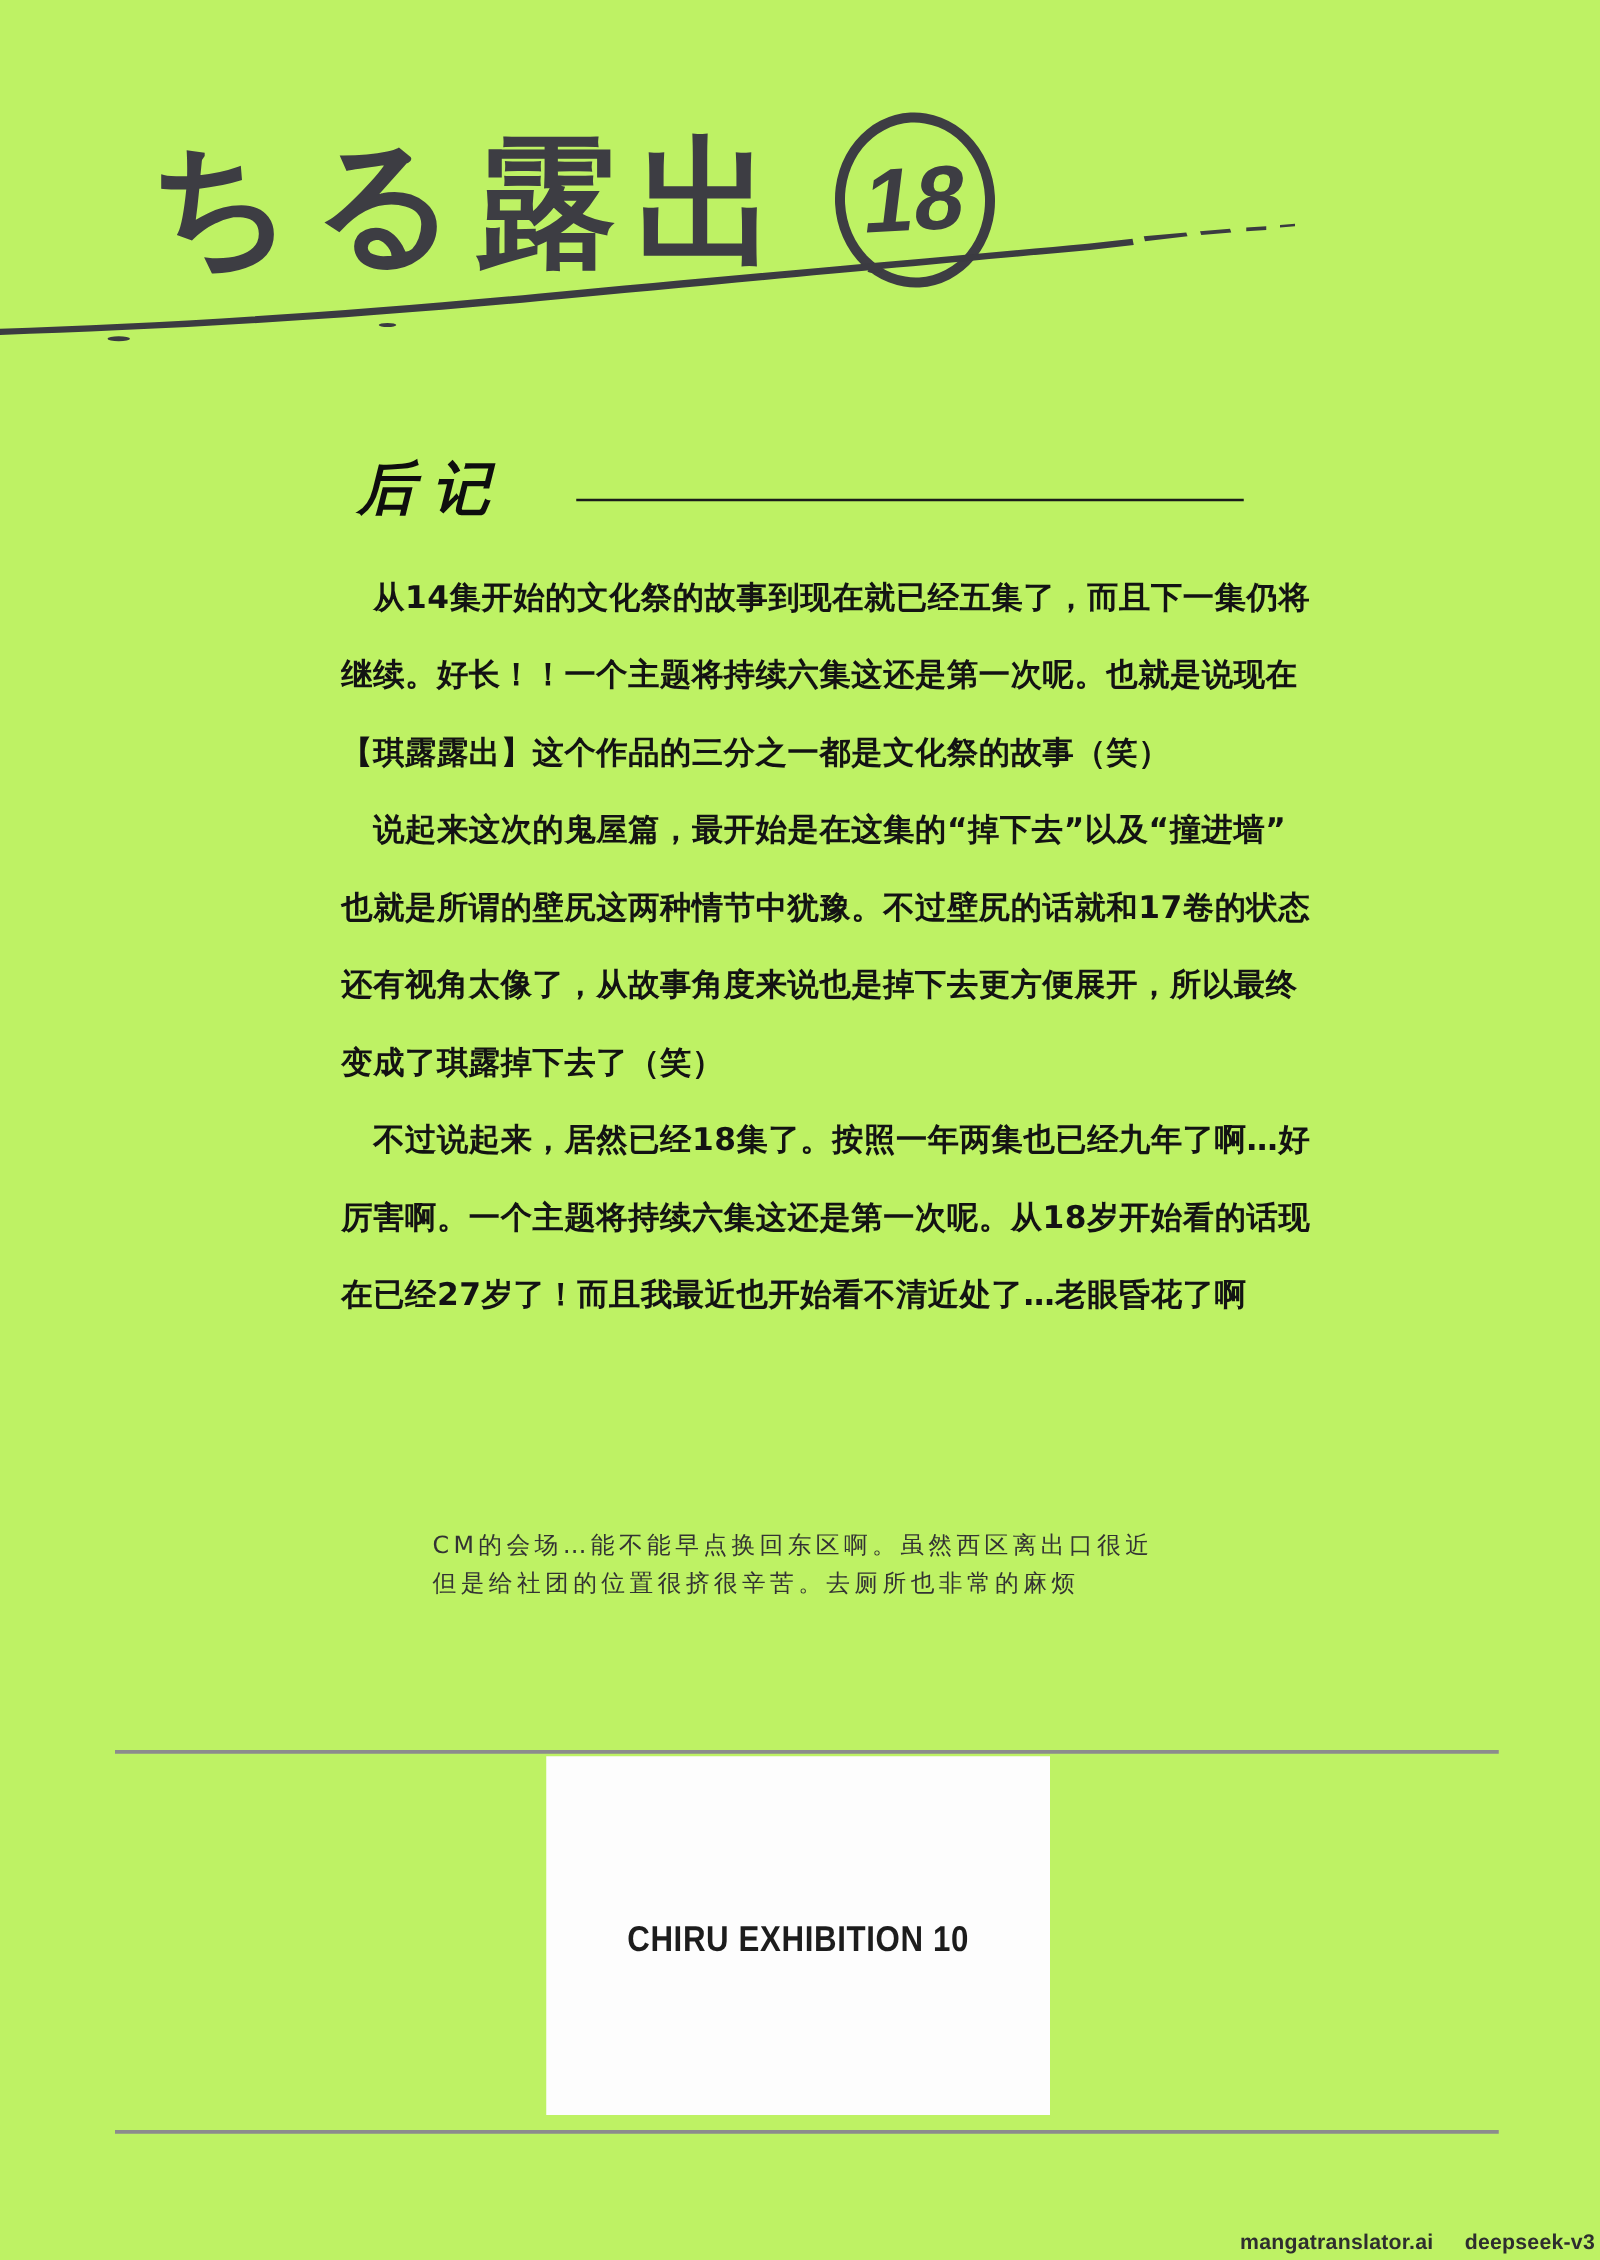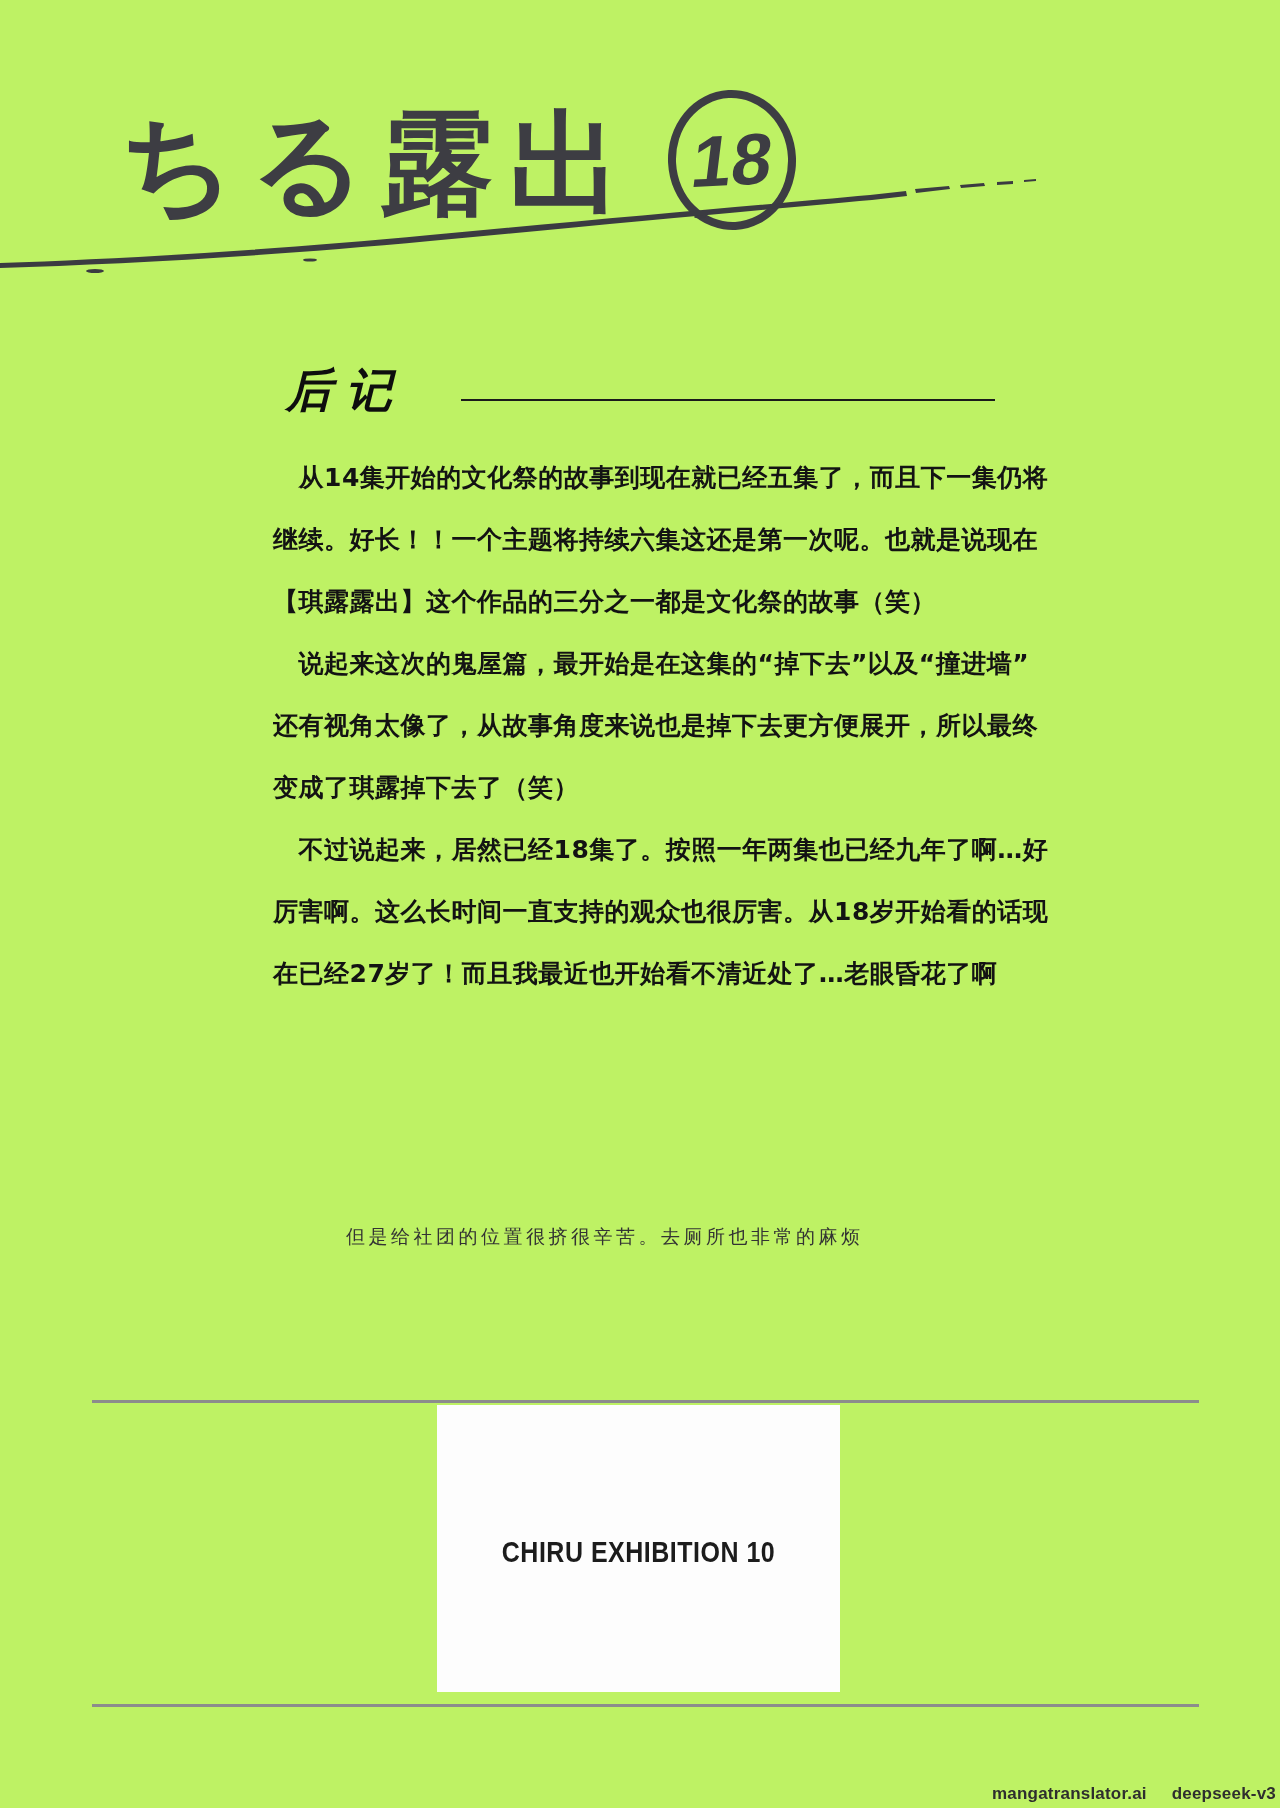--- a/index.html
+++ b/index.html
@@ -127,28 +127,30 @@
   </svg>
 
   <div class="afterword-heading">后记</div>
   <div class="heading-rule"></div>
 
   <div class="body-lines">
     <div class="body-line">　从14集开始的文化祭的故事到现在就已经五集了，而且下一集仍将</div>
     <div class="body-line">继续。好长！！一个主题将持续六集这还是第一次呢。也就是说现在</div>
     <div class="body-line">【琪露露出】这个作品的三分之一都是文化祭的故事（笑）</div>
     <div class="body-line">　说起来这次的鬼屋篇，最开始是在这集的“掉下去”以及“撞进墙”</div>
+    <div class="body-line">也就是所谓的壁尻这两种情节中犹豫。不过壁尻的话就和17卷的状态</div>
     <div class="body-line">还有视角太像了，从故事角度来说也是掉下去更方便展开，所以最终</div>
     <div class="body-line">变成了琪露掉下去了（笑）</div>
     <div class="body-line">　不过说起来，居然已经18集了。按照一年两集也已经九年了啊…好</div>
-    <div class="body-line">厉害啊。这么长时间一直支持的观众也很厉害。从18岁开始看的话现</div>
+    <div class="body-line">厉害啊。一个主题将持续六集这还是第一次呢。从18岁开始看的话现</div>
     <div class="body-line">在已经27岁了！而且我最近也开始看不清近处了…老眼昏花了啊</div>
   </div>
 
   <div class="note">
+    <div class="note-line">CM的会场…能不能早点换回东区啊。虽然西区离出口很近</div>
     <div class="note-line">但是给社团的位置很挤很辛苦。去厕所也非常的麻烦</div>
   </div>
 
   <div class="divider top"></div>
   <div class="panel"></div>
   <div class="exhibition">CHIRU EXHIBITION 10</div>
   <div class="divider bottom"></div>
 
   <div class="watermark">
     <span class="wm-left">mangatranslator.ai</span>

